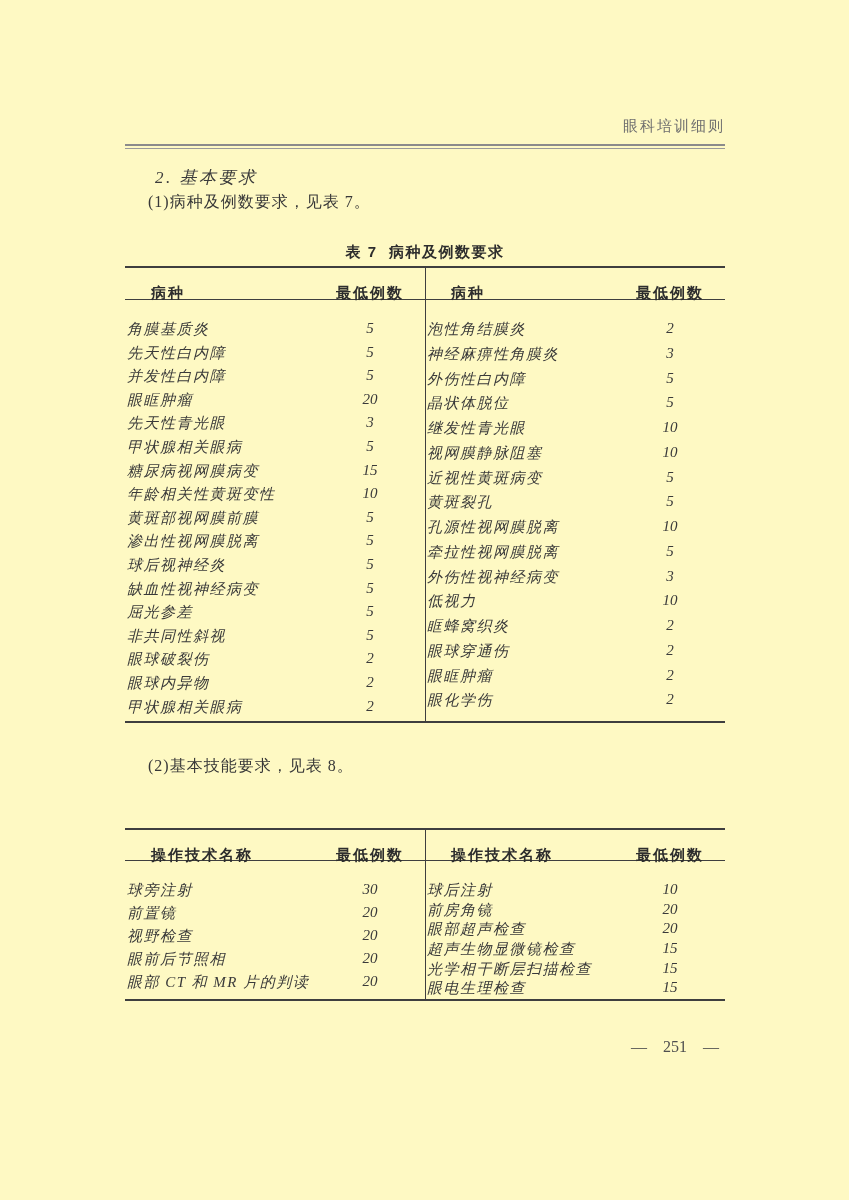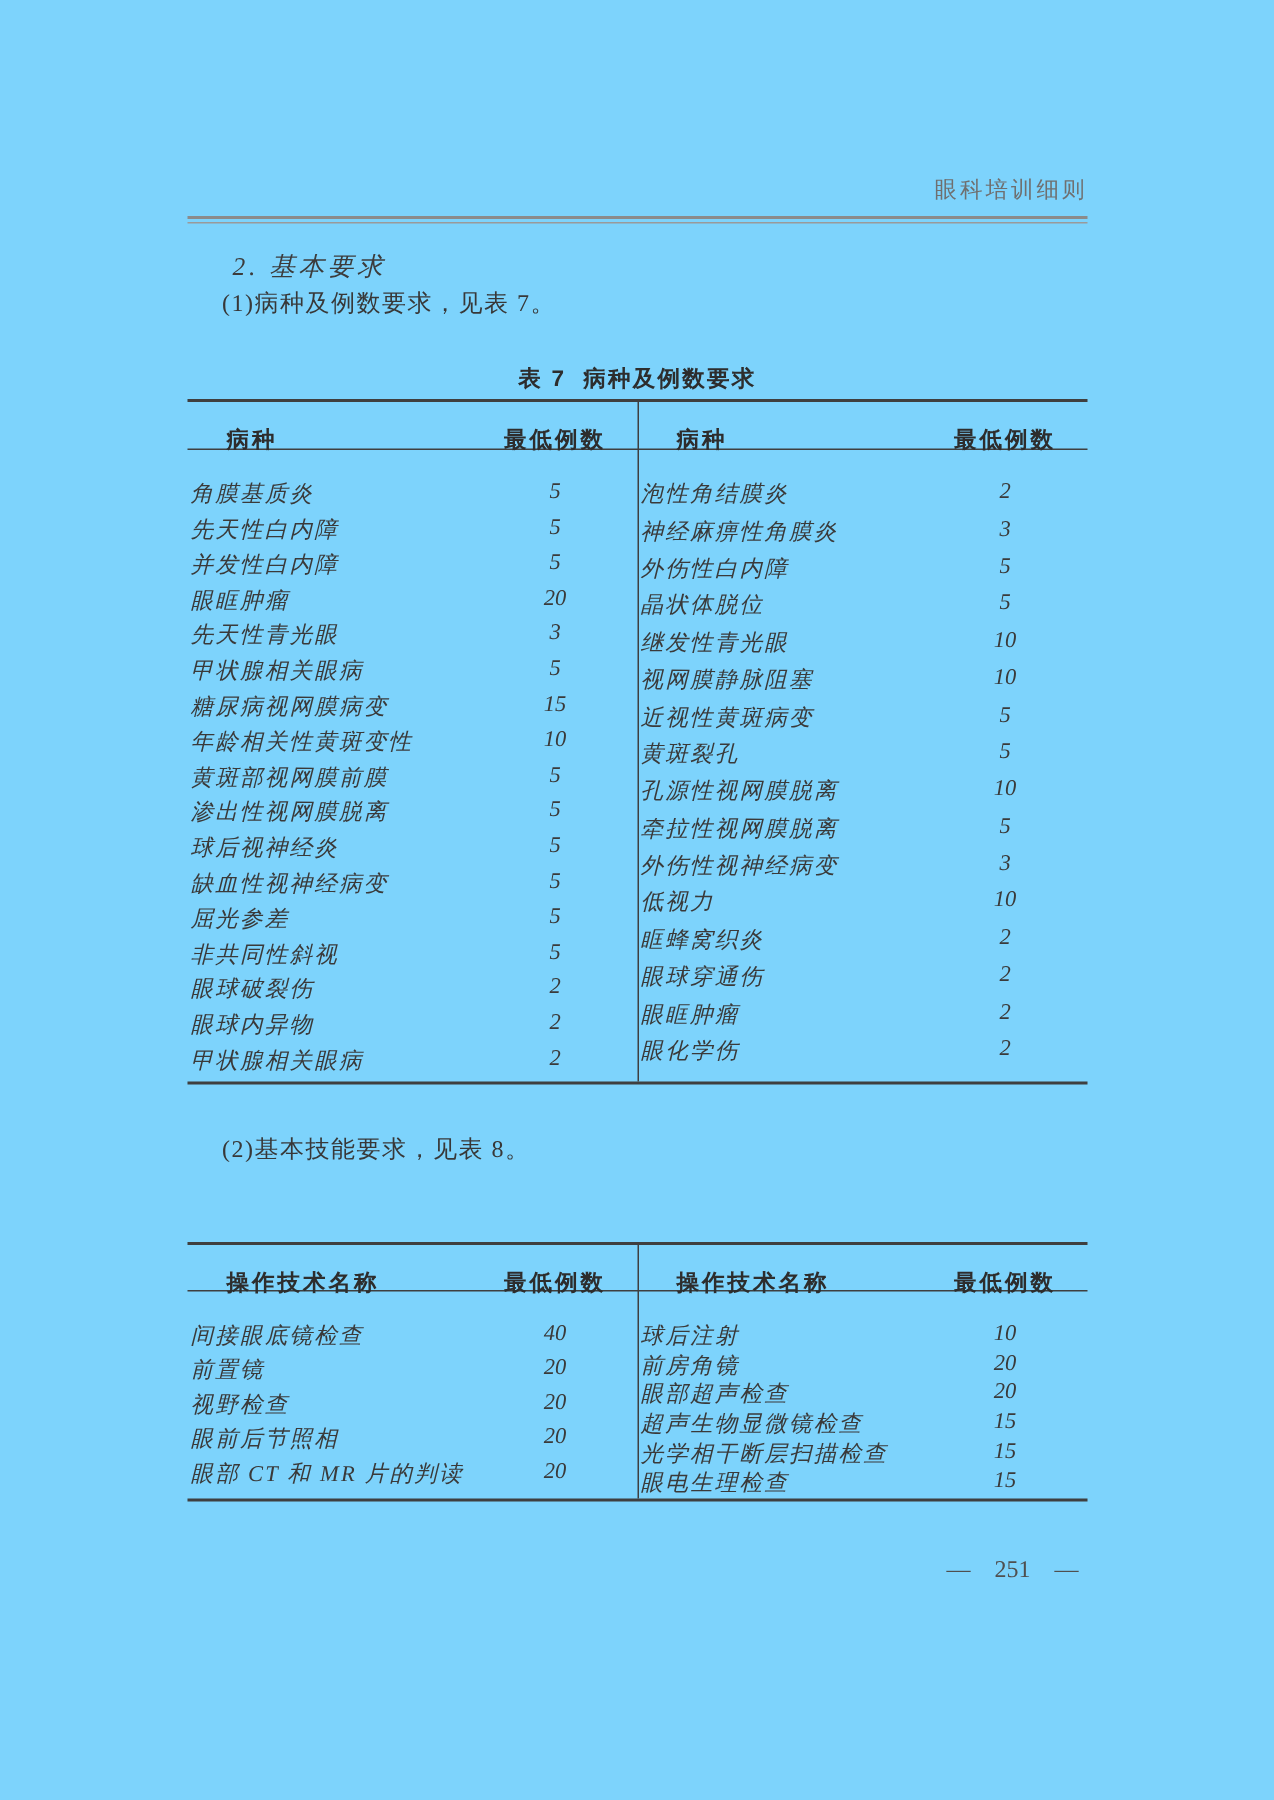--- a/index.html
+++ b/index.html
@@ -4,21 +4,21 @@
 <style>
   * { margin: 0; padding: 0; box-sizing: border-box; }
   html, body { width: 849px; height: 1200px; }
   body {
     background: #fbfbfa;
     font-family: "Liberation Serif", "DejaVu Serif", serif;
     color: #3a3a3a;
     position: relative;
     overflow: hidden;
   }
-  .page { position: absolute; inset: 0; background: #7dd3fc; }
+  .page { position: absolute; inset: 0; background: #fef9c3; }
 
   
   .running-head {
     position: absolute; top: 117px; right: 124px;
     font-size: 15px; color: #6f6f6f; letter-spacing: 2px;
   }
   .double-rule {
     position: absolute; top: 144px; left: 125px; width: 600px; height: 5px;
     border-top: 2px solid #8b8b8b; border-bottom: 1px solid #9a9a9a;
   }
@@ -260,22 +260,22 @@
         <div class="hval">最低例数</div>
       </div>
       <div class="half">
         <div class="hname">操作技术名称</div>
         <div class="hval">最低例数</div>
       </div>
     </div>
     <div class="tbody">
       <div class="half">
           <div class="trow">
-            <div class="tname">间接眼底镜检查</div>
-            <div class="tval">40</div>
+            <div class="tname">球旁注射</div>
+            <div class="tval">30</div>
           </div>
           <div class="trow">
             <div class="tname">前置镜</div>
             <div class="tval">20</div>
           </div>
           <div class="trow">
             <div class="tname">视野检查</div>
             <div class="tval">20</div>
           </div>
           <div class="trow">

